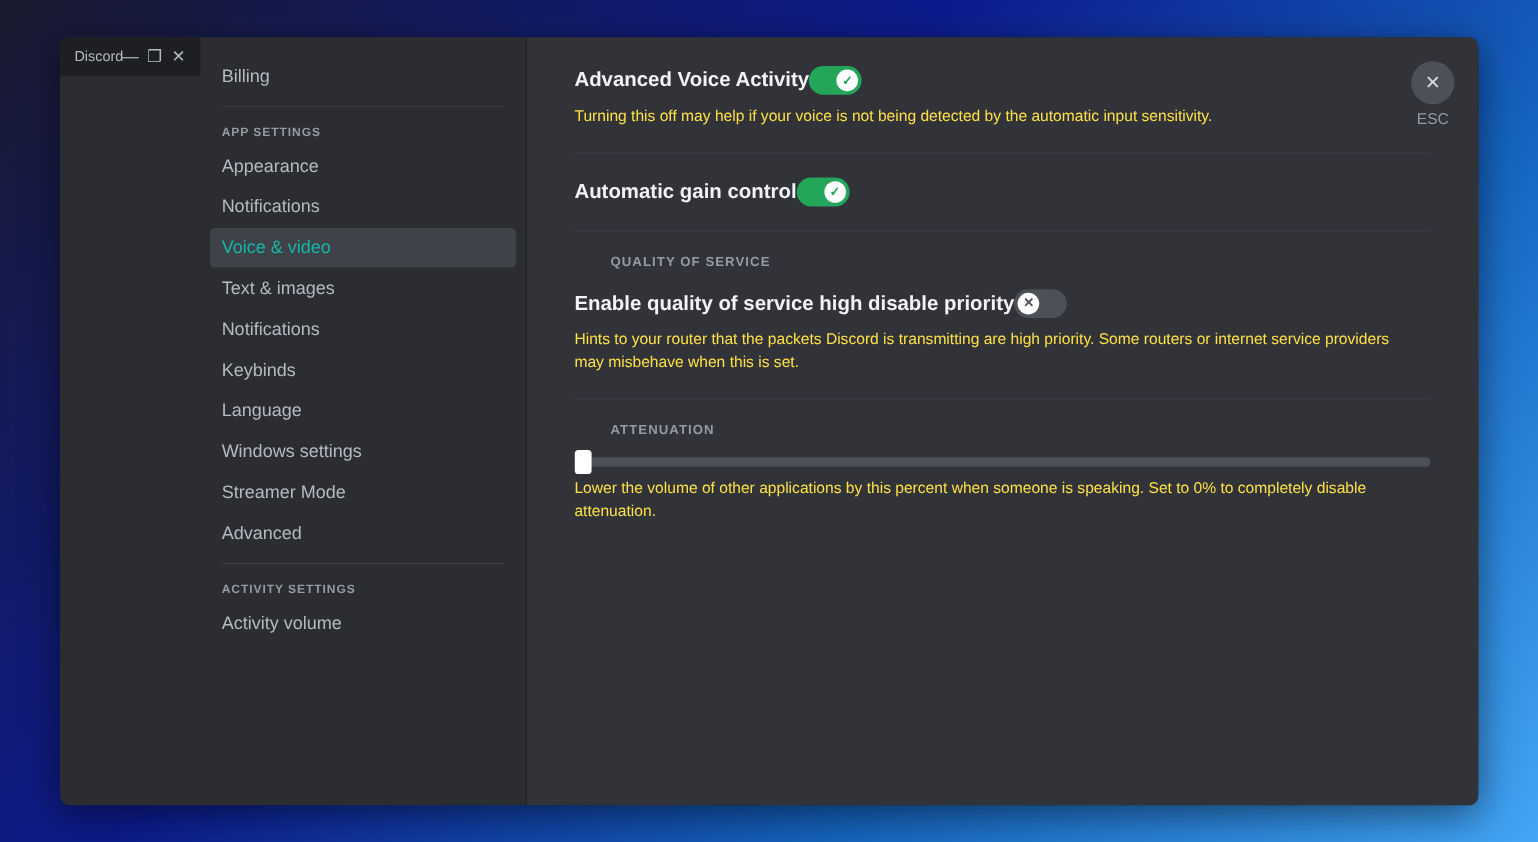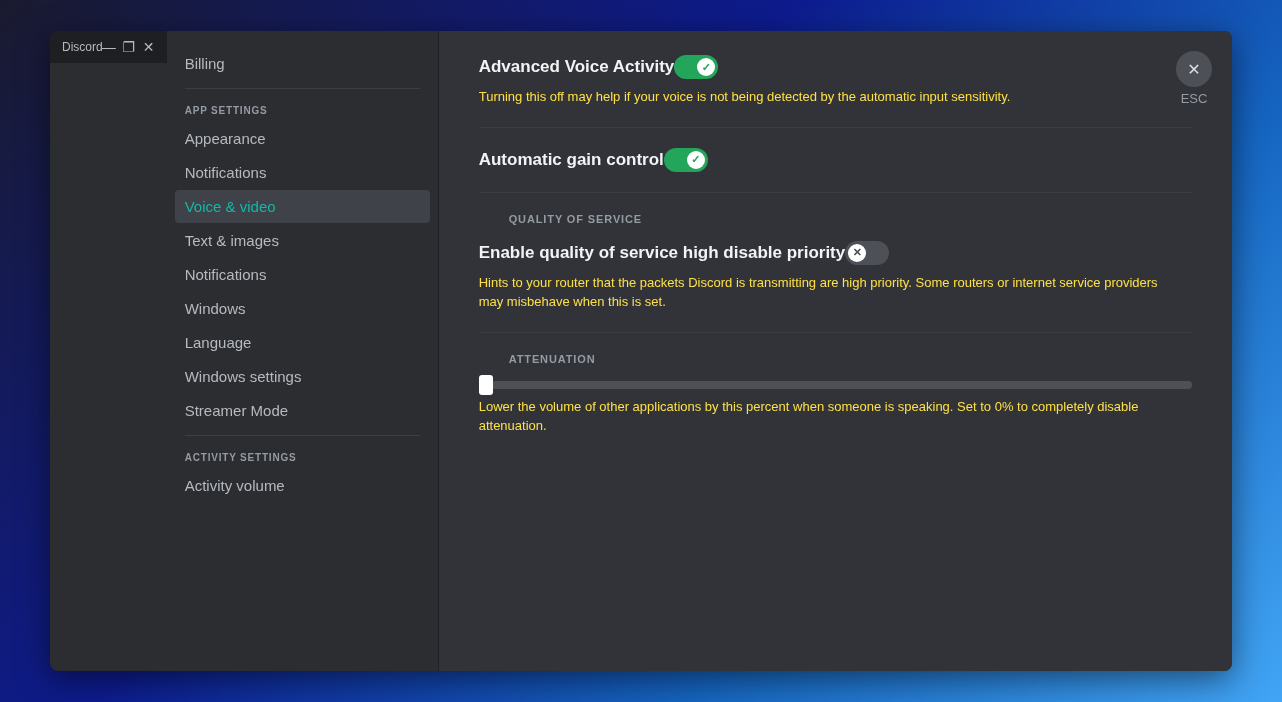--- a/index.html
+++ b/index.html
@@ -273,24 +273,25 @@
 
     <div class="sidebar">
       <div class="sidebar-item">Billing</div>
       <div class="sidebar-divider"></div>
       <div class="sidebar-section-label">APP SETTINGS</div>
       <div class="sidebar-item">Appearance</div>
       <div class="sidebar-item">Notifications</div>
       <div class="sidebar-item active">Voice &amp; video</div>
       <div class="sidebar-item">Text &amp; images</div>
       <div class="sidebar-item">Notifications</div>
-      <div class="sidebar-item">Windows</div>
+      <div class="sidebar-item">Keybinds</div>
       <div class="sidebar-item">Language</div>
       <div class="sidebar-item">Windows settings</div>
       <div class="sidebar-item">Streamer Mode</div>
+      <div class="sidebar-item">Advanced</div>
       <div class="sidebar-divider"></div>
       <div class="sidebar-section-label">ACTIVITY SETTINGS</div>
       <div class="sidebar-item">Activity volume</div>
     </div>
 
     <div class="main-content">
 
       <div class="esc-button">
         <div class="esc-circle">✕</div>
         <span class="esc-label">ESC</span>

